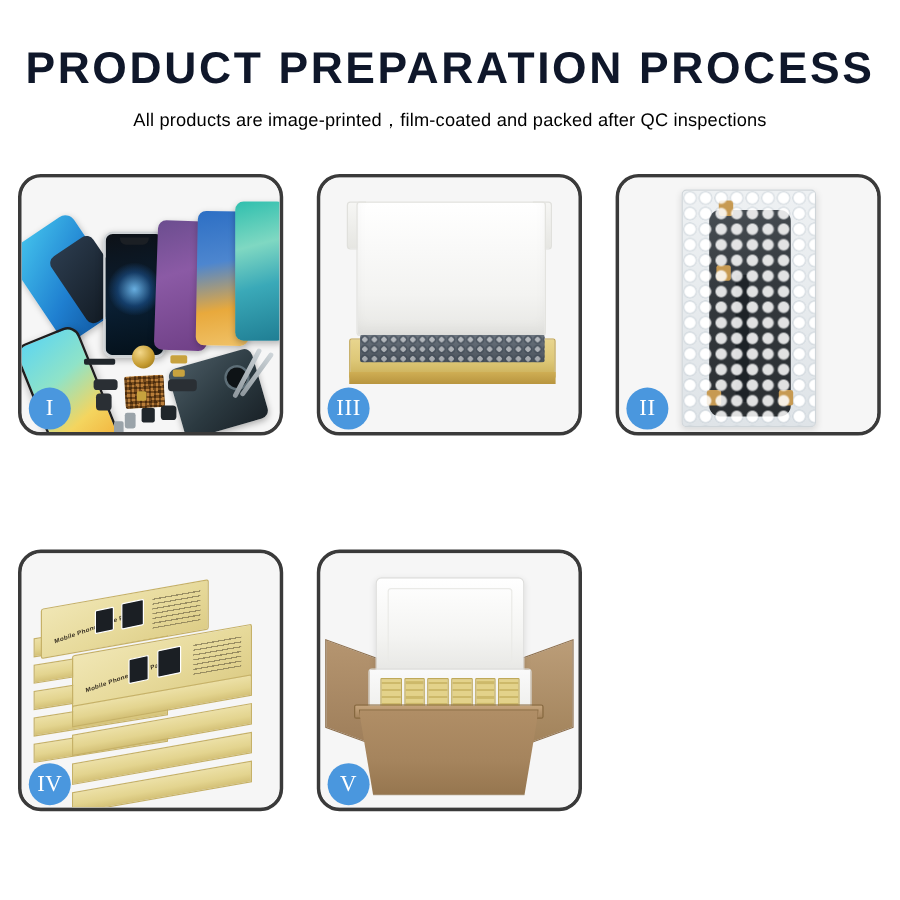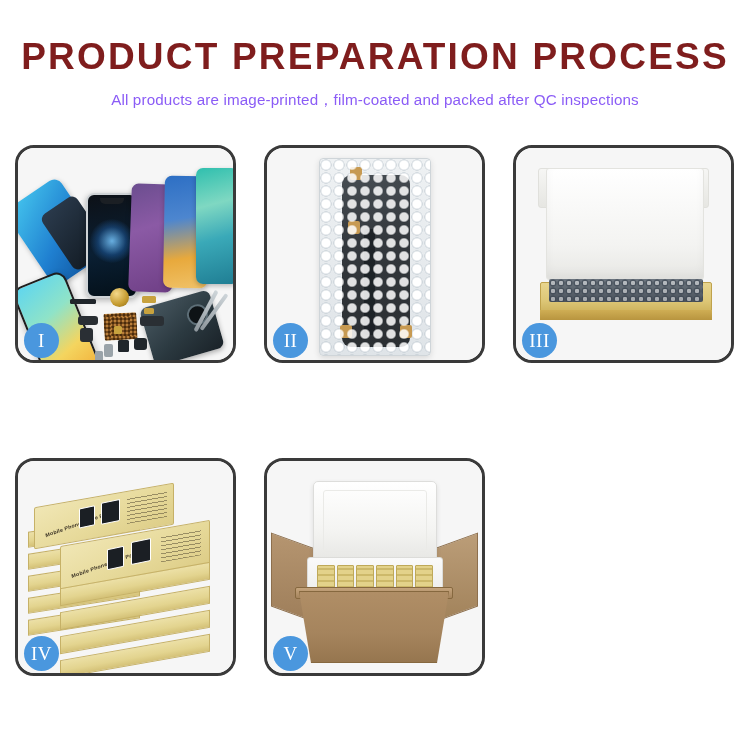--- a/index.html
+++ b/index.html
@@ -9,28 +9,28 @@
     font-family: "Liberation Sans", sans-serif;
     overflow: hidden;
   }
   .page { position: relative; width: 750px; height: 750px; background: #fff; }
 
   .header { text-align: center; padding-top: 38px; }
   .title {
     font-size: 37px;
     font-weight: 700;
     letter-spacing: 2.2px;
-    color: #7f1d1d;
+    color: #0f172a;
     line-height: 1.05;
     font-family: "Liberation Sans", sans-serif;
   }
   .subtitle {
     margin-top: 13px;
     font-size: 15.2px;
-    color: #8b5cf6;
+    color: #000000;
     letter-spacing: 0.15px;
     font-weight: 400;
   }
 
   .grid {
     position: absolute;
     left: 15px; top: 145px;
     width: 720px;
     display: grid;
     grid-template-columns: repeat(3, 221px);
@@ -404,47 +404,47 @@
         <div class="bit" style="left:100px;top:192px;width:11px;height:12px;"></div>
         <div class="bit" style="left:116px;top:190px;width:13px;height:12px;border-radius:3px;"></div>
         <div class="bit silver" style="left:77px;top:203px;width:8px;height:11px;"></div>
         <div class="bit gold" style="left:96px;top:178px;width:8px;height:8px;"></div>
         <div class="tweezer"></div>
         <div class="tweezer2"></div>
       </div>
       <div class="badge">I</div>
     </div>
 
+    <div class="panel p3">
+      <div class="panel-inner">
+        <div class="lid-flapL"></div>
+        <div class="lid-flapR"></div>
+        <div class="lid"></div>
+        <div class="tray"></div>
+        <div class="wrapfill"></div>
+        <div class="tray-front"></div>
+      </div>
+      <div class="badge">III</div>
+    </div>
+
     <div class="panel p2">
       <div class="panel-inner">
         <div class="bag">
           <div class="screen"></div>
           <div class="flexcable"></div>
           <div class="tab" style="left:30px;top:8px;"></div>
           <div class="tab" style="left:28px;top:62px;"></div>
           <div class="tab" style="left:20px;top:166px;"></div>
           <div class="tab" style="left:80px;top:166px;"></div>
           <div class="gloss"></div>
         </div>
       </div>
       <div class="badge">II</div>
     </div>
 
-    <div class="panel p3">
-      <div class="panel-inner">
-        <div class="lid-flapL"></div>
-        <div class="lid-flapR"></div>
-        <div class="lid"></div>
-        <div class="tray"></div>
-        <div class="wrapfill"></div>
-        <div class="tray-front"></div>
-      </div>
-      <div class="badge">III</div>
-    </div>
-
     <div class="panel p4">
       <div class="panel-inner">
         <div class="stack">
 
           <div class="bx" style="left:2px;top:46px;width:112px;height:16px;transform:skewY(-9deg);"></div>
           <div class="bx" style="left:2px;top:68px;width:112px;height:16px;transform:skewY(-9deg);"></div>
           <div class="bx" style="left:2px;top:90px;width:112px;height:16px;transform:skewY(-9deg);"></div>
           <div class="bx" style="left:2px;top:112px;width:112px;height:16px;transform:skewY(-9deg);"></div>
           <div class="bx" style="left:2px;top:134px;width:112px;height:16px;transform:skewY(-9deg);"></div>
 

